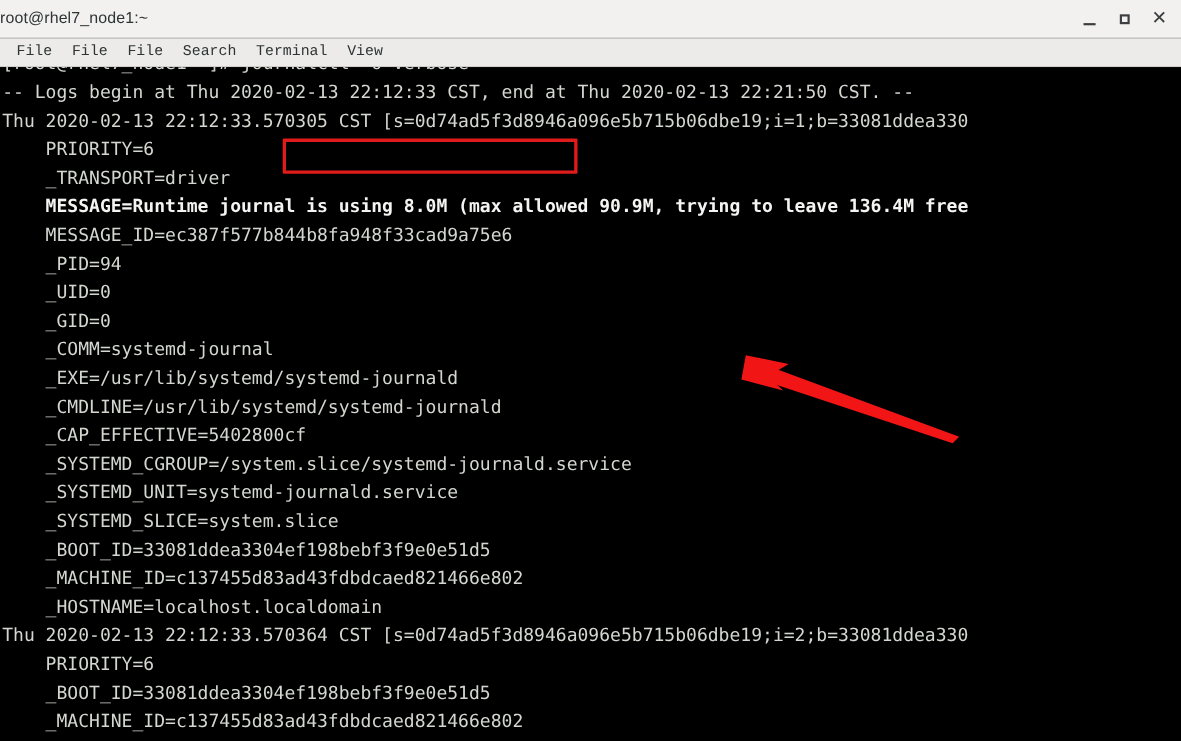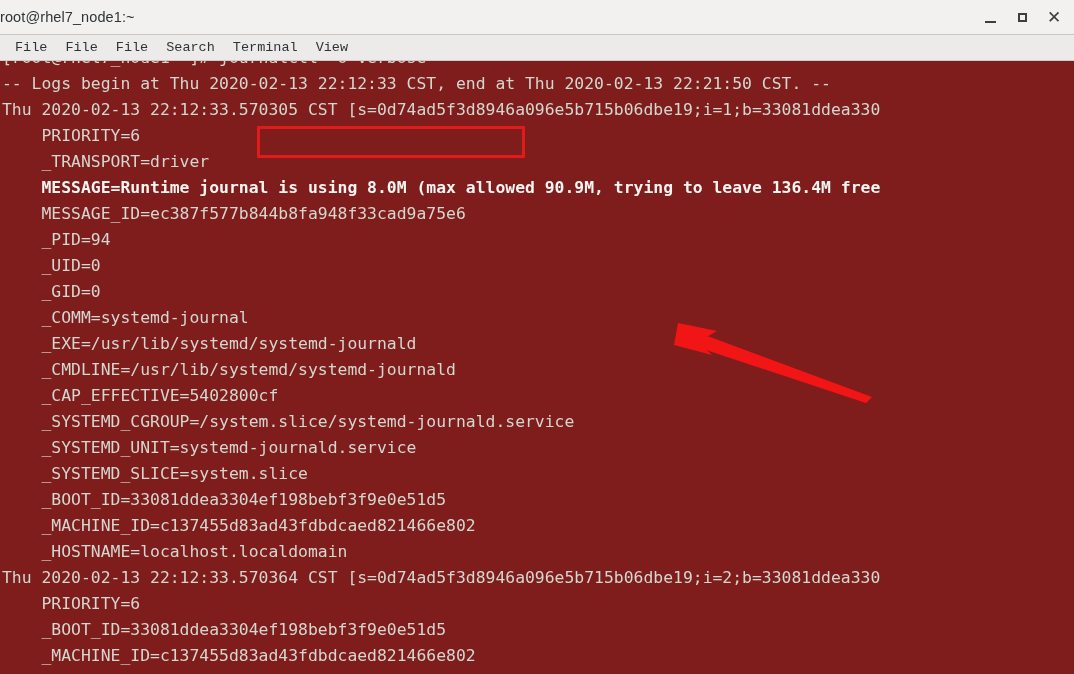--- a/index.html
+++ b/index.html
@@ -92,21 +92,21 @@
     padding: 2px 9px;
     cursor: default;
     white-space: nowrap;
     font-family: Liberation Mono, monospace;
   }
 
   
   #terminal {
     position: relative;
     flex: 1 1 auto;
-    background: #7f1d1d;
+    background: #000000;
     overflow: hidden;
   }
   #term-text {
     position: absolute;
     left: 2px;
     top: -16px;
     width: 1200px;
     font-family: "DejaVu Sans Mono", "Liberation Mono", monospace;
     font-size: 16.4px;
     line-height: 26px;

